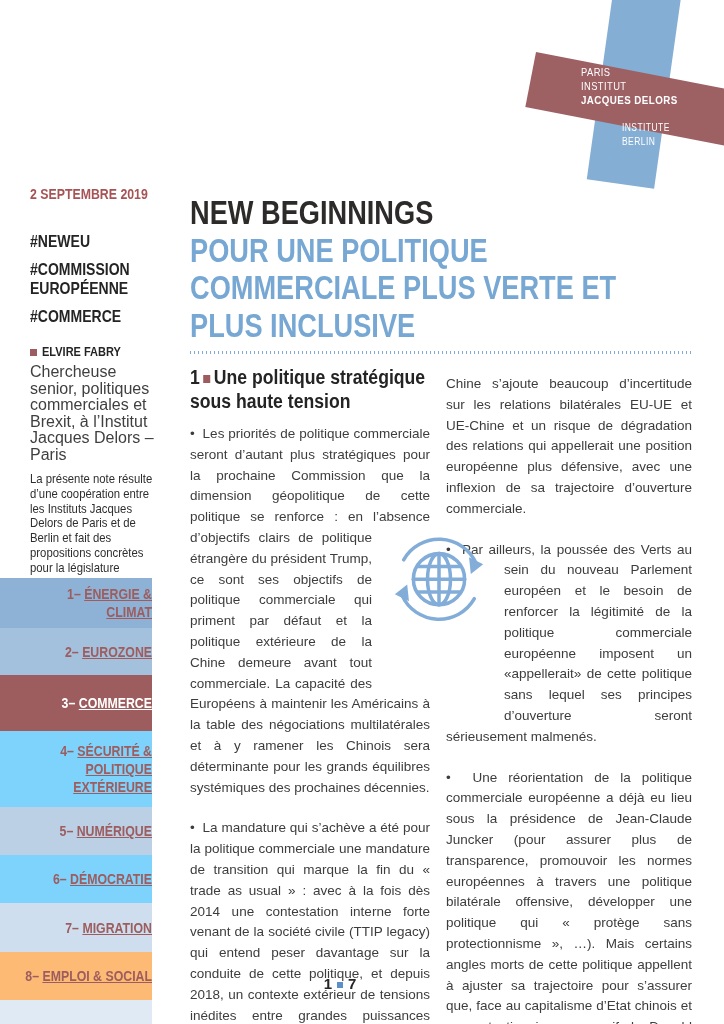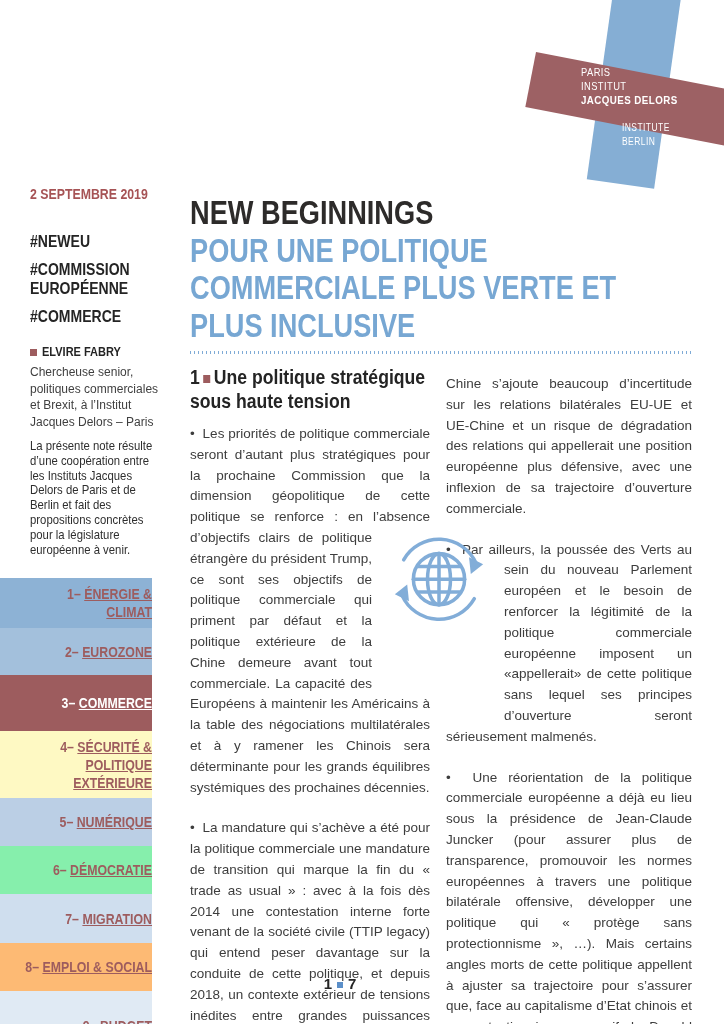--- a/index.html
+++ b/index.html
@@ -24,38 +24,38 @@
   
   .sidebar{position:absolute;left:30px;top:186px;width:130px;}
   .side-date{color:#a65355;font-weight:bold;font-size:14.5px;transform:scaleX(.85);
              transform-origin:left;white-space:nowrap;margin-bottom:30px;}
   .hashtag{color:#242424;font-weight:bold;font-size:16.5px;line-height:19px;
            transform:scaleX(.85);transform-origin:left;width:118%;margin-bottom:9px;}
   .author{margin-top:16px;}
   .author-name{color:#242424;font-weight:bold;font-size:12.5px;transform:scaleX(.88);
                transform-origin:left;white-space:nowrap;display:inline-block;}
   .sq{display:inline-block;width:7px;height:7px;background:#9d5c5e;margin-right:5px;}
-  .author-title{font-size:12px;line-height:16.5px;color:#3f3f3f;margin-top:4px;}
+  .author-title{font-size:16px;line-height:16.5px;color:#3f3f3f;margin-top:4px;}
   .side-note{font-size:12.6px;line-height:14.8px;color:#2e2e2e;margin-top:9px;
              transform:scaleX(.9);transform-origin:left top;width:140px;}
 
   
   .nav{position:absolute;left:0;top:578px;width:152px;}
   .nav-item{display:flex;align-items:center;justify-content:flex-end;
             padding-right:0;box-sizing:border-box;cursor:pointer;}
   .nav-inner{transform:scaleX(.85);transform-origin:right center;text-align:right;
              font-weight:bold;font-size:14.5px;line-height:18px;color:#9d5c5e;width:150px;}
   .nav-inner .lbl{text-decoration:underline;}
   .n1{background:#8db2d5;height:50px;}
   .n2{background:#a3c0dc;height:47px;}
   .n3{background:#9d5c5e;height:56px;}
   .n3 .nav-inner{color:#ffffff;}
-  .n4{background:#fef9c3;height:67px;align-items:center;}
+  .n4{background:#7dd3fc;height:76px;align-items:center;}
   .n5{background:#bbcfe5;height:48px;}
-  .n6{background:#86efac;height:48px;}
+  .n6{background:#7dd3fc;height:48px;}
   .n7{background:#cfdeee;height:49px;}
   .n8{background:#fdba74;height:48px;}
   .n9{background:#e0eaf4;height:70px;}
 
   
   .title{position:absolute;left:190px;top:194px;width:520px;font-weight:bold;
          font-size:34px;line-height:37.5px;}
   .title div{transform:scaleX(.8);transform-origin:left;white-space:nowrap;}
   .t-dark{color:#2d2b2a;}
   .t-blue{color:#77a7d3;}

